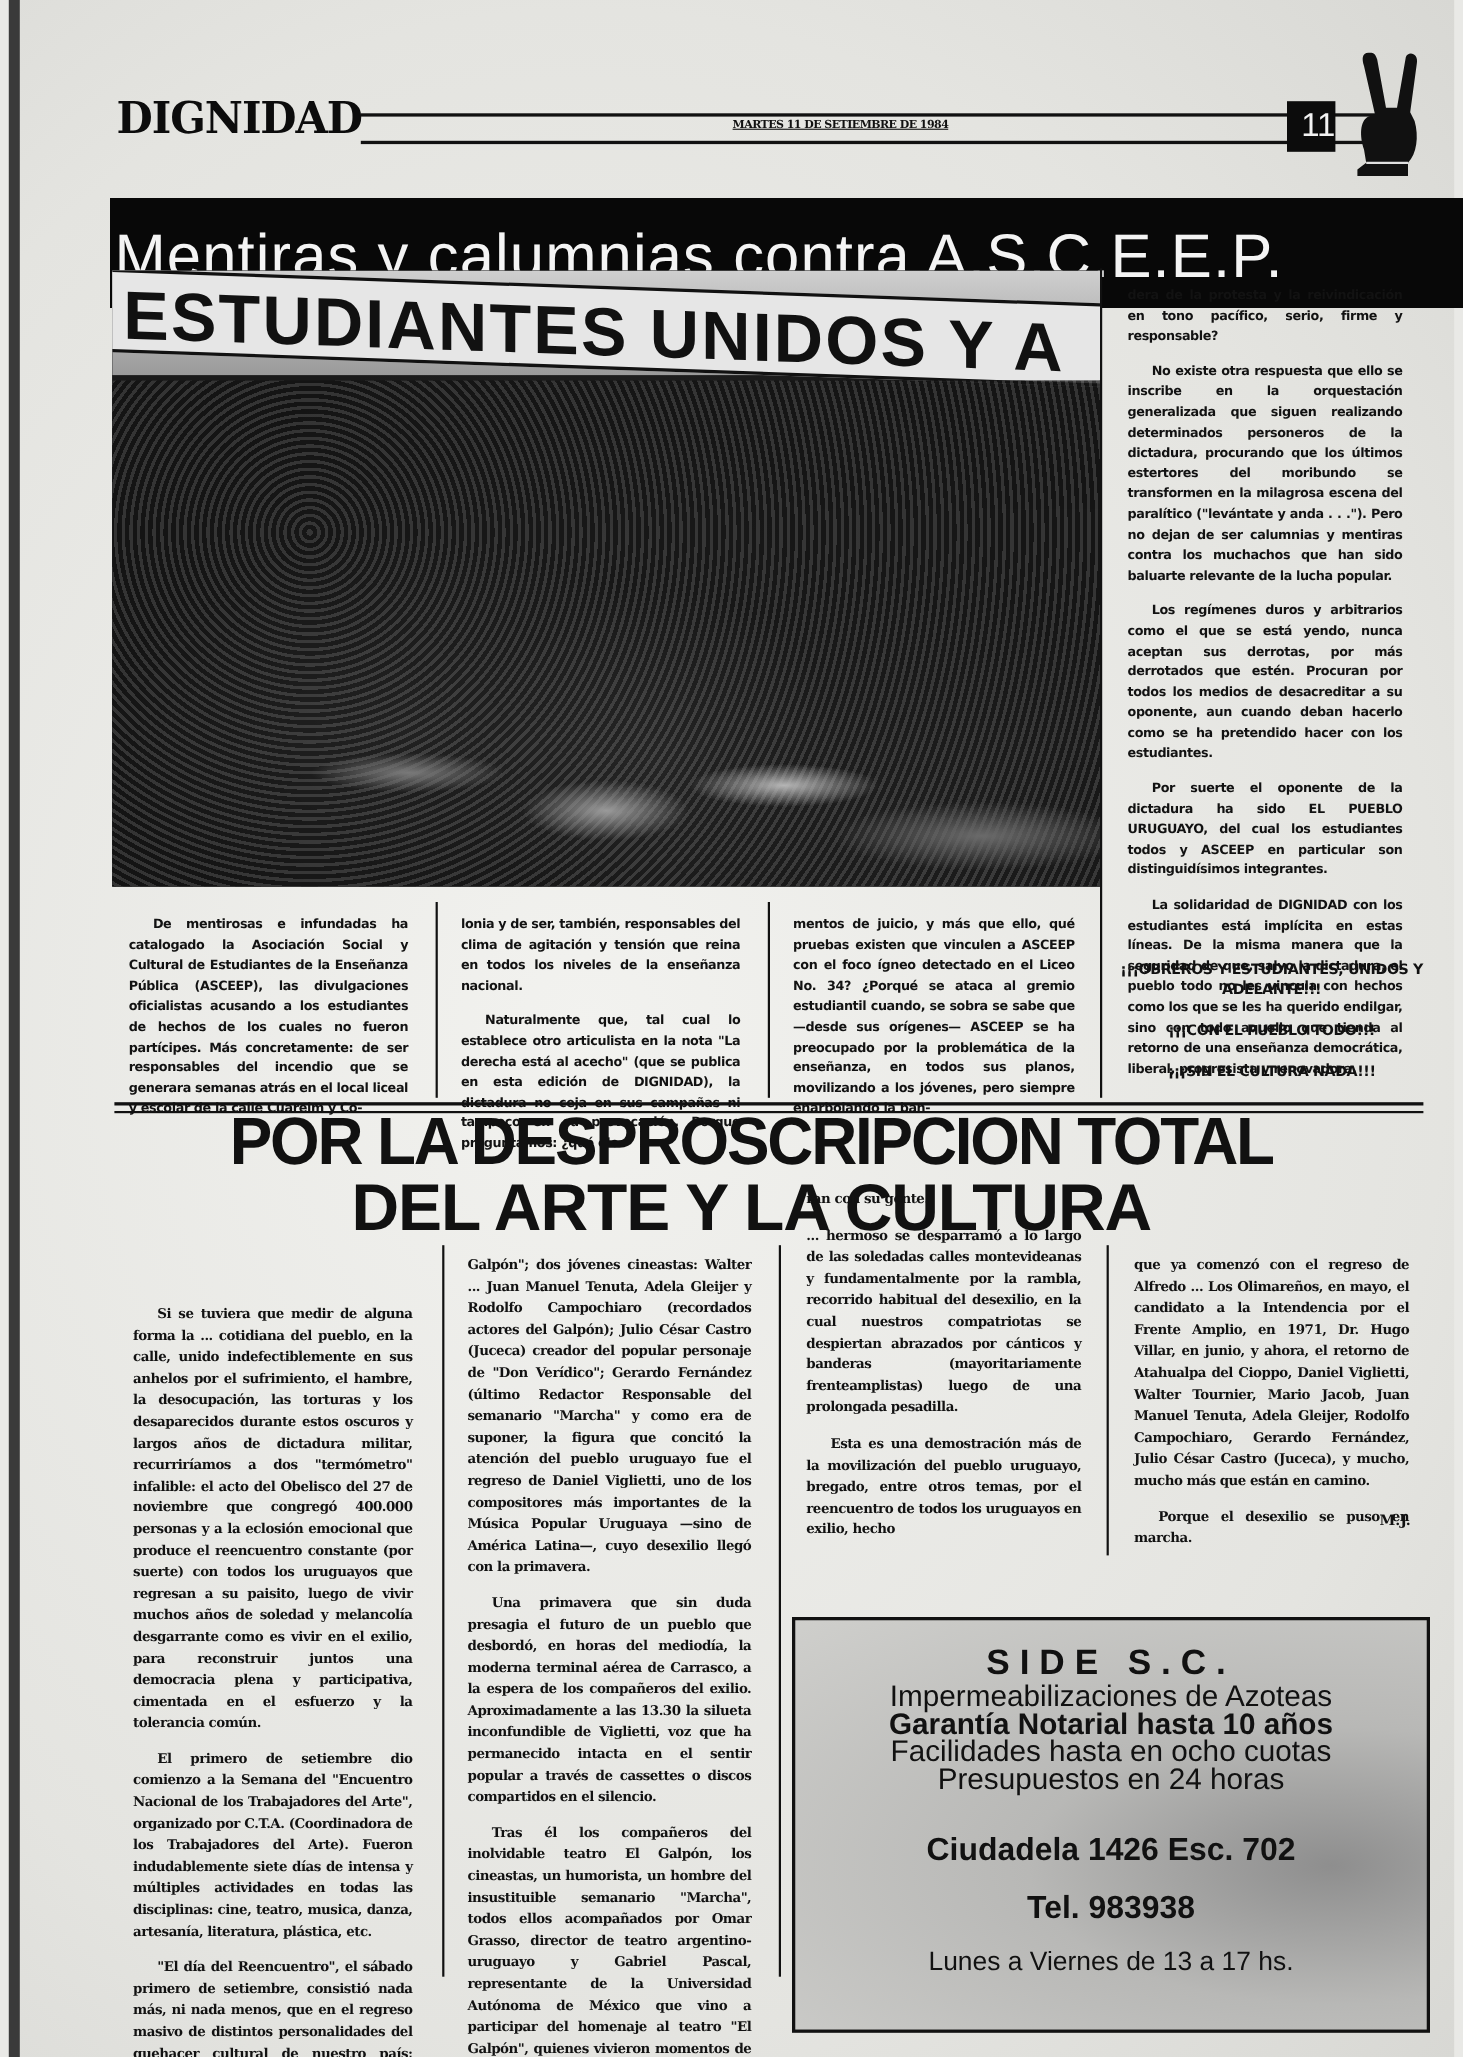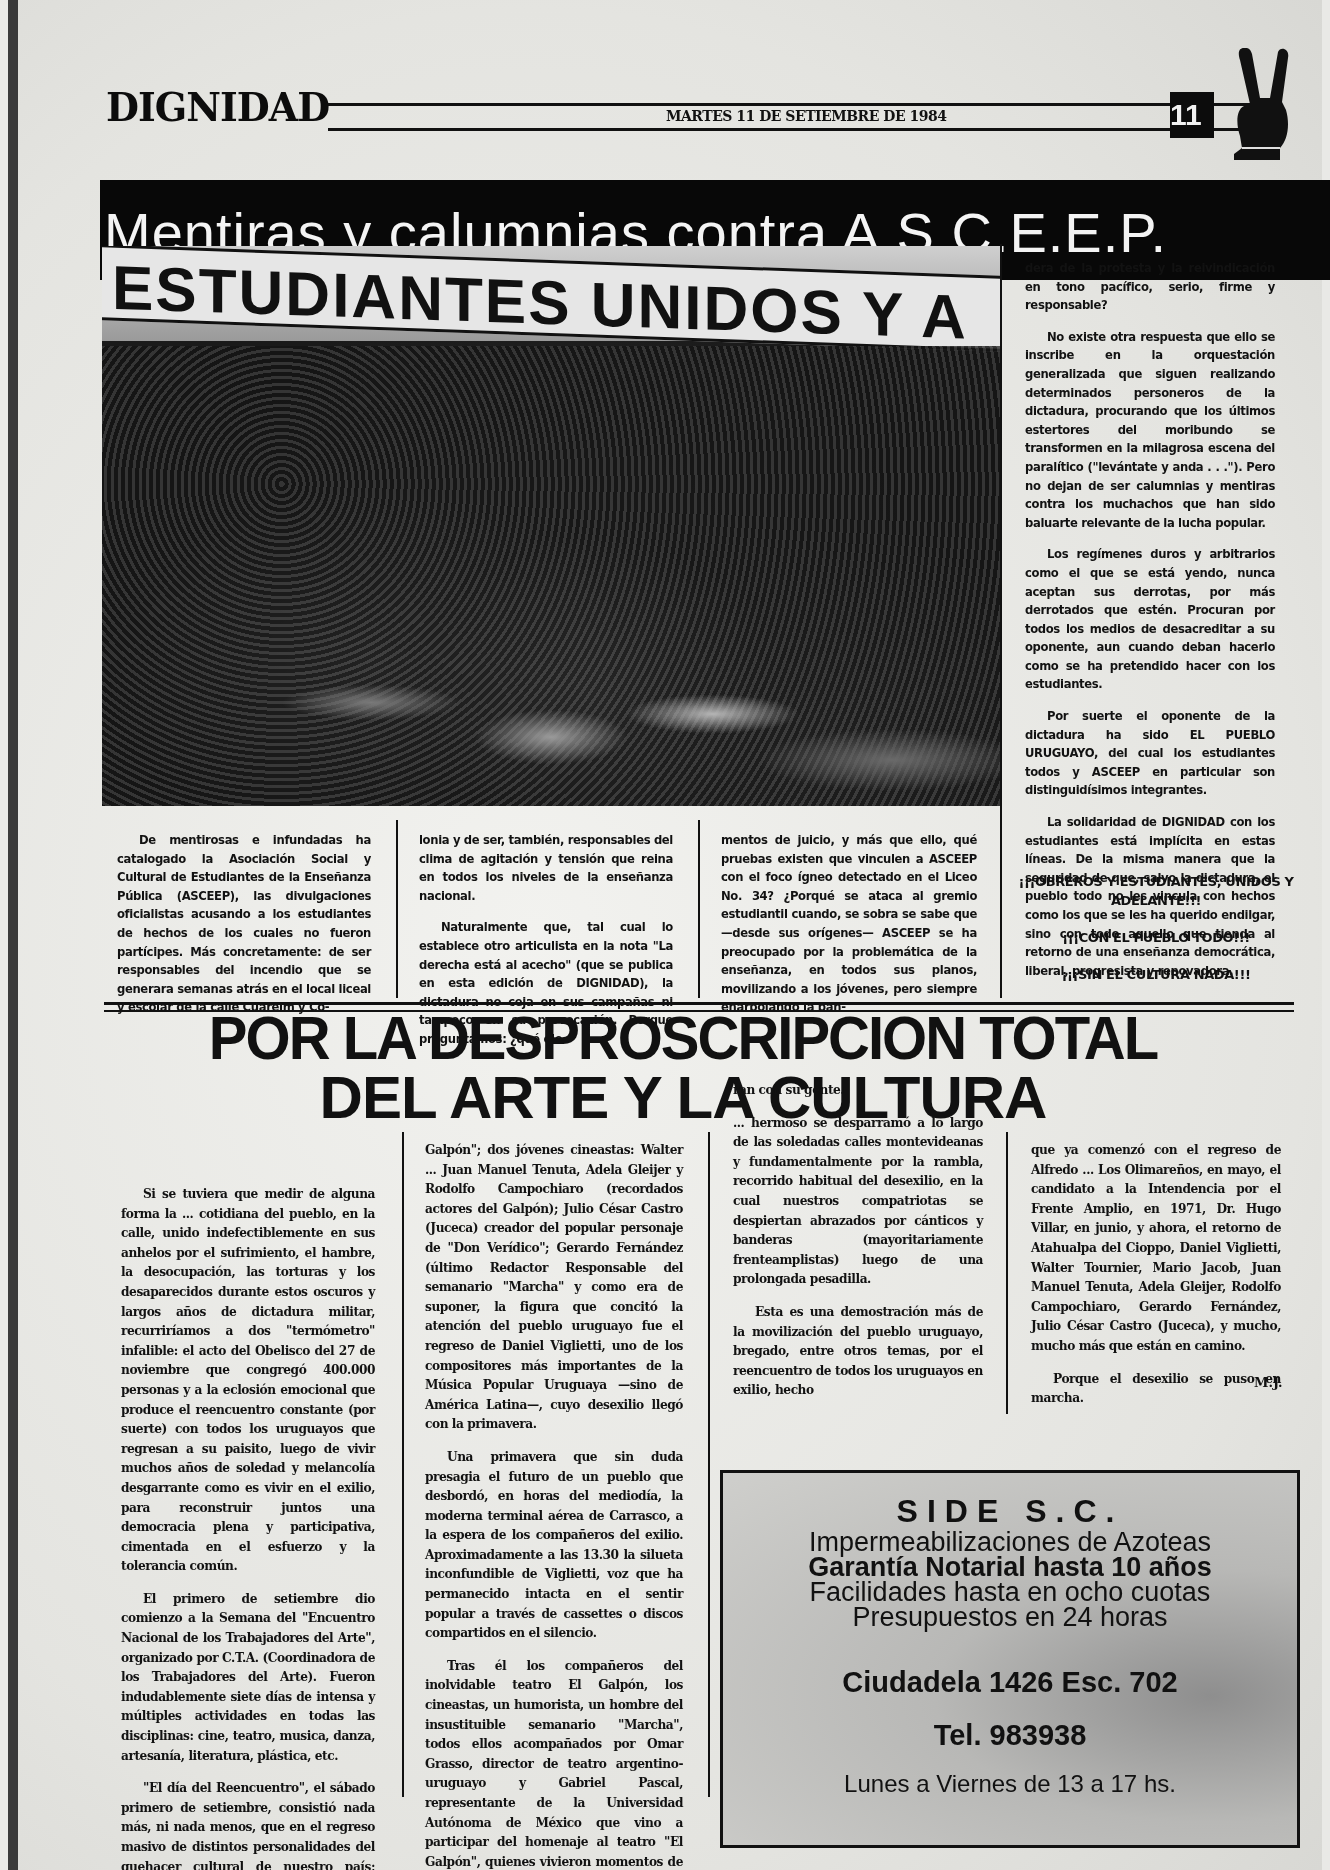--- a/index.html
+++ b/index.html
@@ -18,26 +18,26 @@
   .masthead { position: absolute; left: 98px; top: 82px; width: 1140px; height: 50px; }
   .logo {
     position: absolute; left: 0; top: 0; font-family: "DejaVu Serif", serif; font-weight: 900;
     font-size: 38px; letter-spacing: -1px; color: #0c0c0c; line-height: 50px;
     transform: scaleY(1.05);
   }
   .rule-top { position: absolute; left: 222px; top: 21px; width: 940px; height: 3px; background: #111; }
   .rule-bot { position: absolute; left: 222px; top: 46px; width: 940px; height: 3px; background: #111; }
   .dateline {
     position: absolute; left: 560px; top: 26px; font-family: "DejaVu Serif", serif; font-weight: bold;
-    font-size: 14px; color: #111; letter-spacing: -0.5px;
+    font-size: 10px; color: #111; letter-spacing: -0.5px; text-decoration: underline;
   }
   .pagenum {
     position: absolute; left: 1162px; top: 92px; width: 44px; height: 46px; background: #0c0c0c;
-    color: #f2f2f2; font-family: "Liberation Sans", sans-serif; font-size: 30px; font-weight: bold;
-    text-align: left; line-height: 46px;
+    color: #f2f2f2; font-family: "Liberation Sans", sans-serif; font-size: 30px; font-weight: normal;
+    text-align: right; line-height: 46px;
   }
   .peace-hand { position: absolute; left: 1222px; top: 44px; width: 66px; height: 118px; }
   
   .headbar {
     position: absolute; left: 92px; top: 138px; width: 1275px; height: 100px; background: #080808; margin-top: 42px;
   }
   .headbar h1 {
     margin: 0; position: absolute; left: 4px; top: 20px; font-family: "Liberation Sans", sans-serif;
     font-weight: normal; font-size: 56px; color: #f4f4f4; letter-spacing: 1px; white-space: nowrap;
   }

